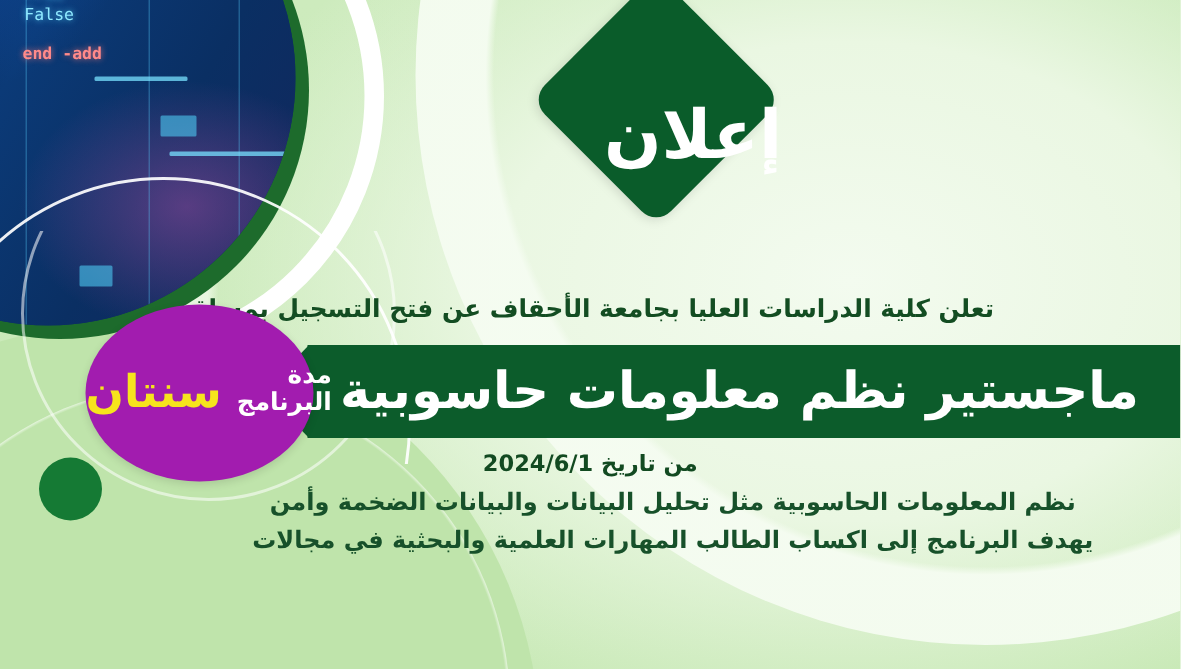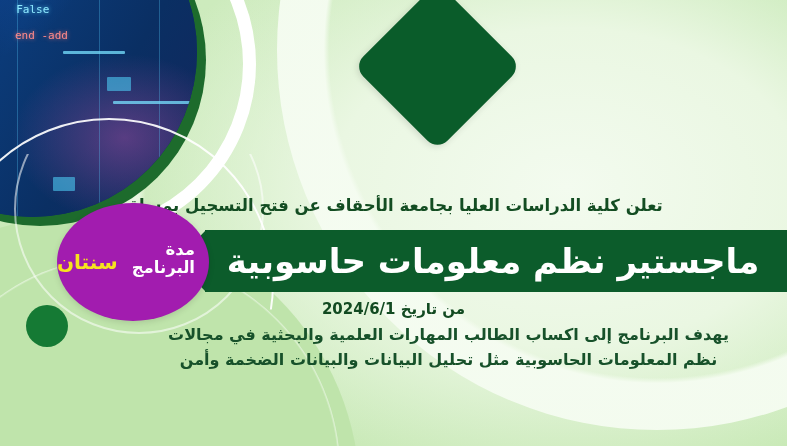--- a/index.html
+++ b/index.html
@@ -37,21 +37,21 @@
       radial-gradient(160px 120px at 78% 76%, rgba(180,80,170,.45), rgba(180,80,170,0) 70%),
       radial-gradient(200px 150px at 22% 22%, rgba(20,90,190,.55), rgba(20,90,190,0) 72%),
       linear-gradient(120deg,#07204a 0%,#0b3a77 45%,#0a2f63 70%,#13265c 100%);
   }
   .codecol{position:absolute;top:0;bottom:0;width:1px;background:rgba(90,210,255,.30);}
   .codeline{position:absolute;height:3px;background:rgba(120,225,255,.75);border-radius:1px;}
   .codeglow{position:absolute;background:rgba(80,215,255,.55);border-radius:1px;}
   .codetxt{position:absolute;color:#8fe9ff;font-family:"DejaVu Sans Mono",monospace;
     font-size:11px;line-height:14px;white-space:pre;text-shadow:0 0 4px rgba(90,220,255,.9);
     direction:ltr;text-align:left;}
-  .codetxt.red{color:#ff8a8a;text-shadow:0 0 4px rgba(255,120,120,.8);}
+  .codetxt.red{color:#ff8a8a;text-shadow:0 0 4px rgba(255,120,120,.8);font-weight:bold;}
 
   
   .crescent{position:absolute;left:-96px;top:-112px;width:352px;height:352px;border-radius:50%;
     border:13px solid #ffffff;clip-path:polygon(46% 0%,100% 0%,100% 100%,60% 100%);
     box-sizing:border-box;}
   .thinarc1{position:absolute;left:-56px;top:118px;width:330px;height:330px;border-radius:50%;
     border:2px solid rgba(255,255,255,.92);box-sizing:border-box;
     clip-path:polygon(0% 0%,100% 0%,100% 58%,0% 58%);}
   .thinarc2{position:absolute;left:14px;top:84px;width:250px;height:250px;border-radius:50%;
     border:2px solid rgba(255,255,255,.55);box-sizing:border-box;
@@ -83,21 +83,21 @@
     color:#124a21;font-size:15px;font-weight:700;}
   .body{position:absolute;top:322px;left:150px;right:40px;text-align:center;
     color:#17512a;font-size:16px;font-weight:700;line-height:25px;}
 
   
   .badge{position:absolute;left:57px;top:203px;width:152px;height:118px;border-radius:50%;
     background:#a21caf;display:flex;flex-direction:row;align-items:center;
     justify-content:flex-end;box-shadow:0 2px 6px rgba(0,0,0,.12);}
   .badge-top{color:#ffffff;font-size:16.5px;font-weight:700;line-height:1.1;
     margin-bottom:6px;padding-right:14px;}
-  .badge-val{color:#f6e41d;font-size:20px;font-weight:700;line-height:1;padding-right:10px;}
+  .badge-val{color:#f6e41d;font-size:30px;font-weight:700;line-height:1;padding-right:10px;}
   .dot{position:absolute;left:26px;top:305px;width:42px;height:42px;border-radius:50%;
     background:#157a34;}
 </style>
 </head>
 <body>
 
 <div id="poster">
 
   <div class="bgwash"></div>
   <div class="swirl swirl-b"></div>
@@ -126,32 +126,33 @@
   False
   True
   False</div>
     <div class="codetxt red" style="left:148px;top:142px">end -add</div>
   </div>
   <div class="crescent"></div>
   <div class="thinarc1"></div>
   <div class="thinarc2"></div>
 
   <div class="diamond"></div>
+  <div class="diamond-label">إعلان</div>
 
   <div class="announce">تعلن كلية الدراسات العليا بجامعة الأحقاف عن فتح التسجيل بمساق</div>
 
   <div class="band"></div>
   <div class="band-notch"></div>
   <div class="band-title">ماجستير نظم معلومات حاسوبية</div>
 
   <div class="date">من تاريخ 2024/6/1</div>
 
   <div class="body">
+    <div>نظم المعلومات الحاسوبية مثل تحليل البيانات والبيانات الضخمة وأمن</div>
     <div>يهدف البرنامج إلى اكساب الطالب المهارات العلمية والبحثية في مجالات</div>
-    <div>نظم المعلومات الحاسوبية مثل تحليل البيانات والبيانات الضخمة وأمن</div>
   </div>
 
   <div class="badge">
     <div class="badge-top">مدة البرنامج</div>
     <div class="badge-val">سنتان</div>
   </div>
   <div class="dot"></div>
 
 </div>
 

